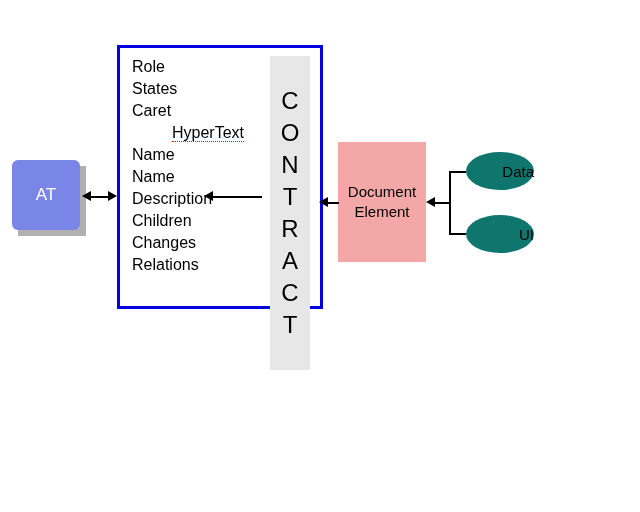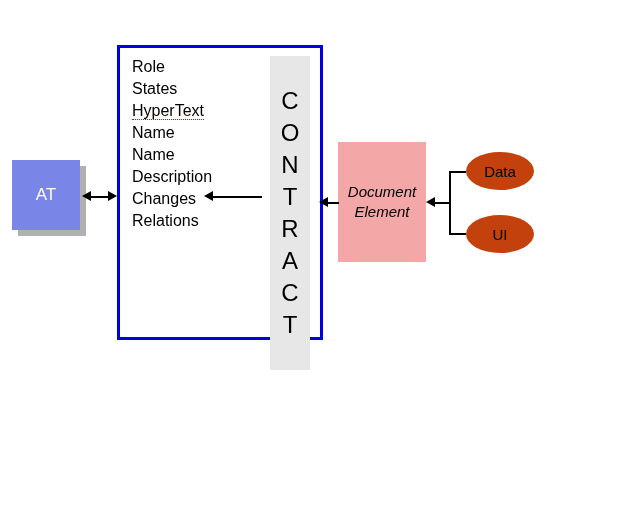--- a/index.html
+++ b/index.html
@@ -31,42 +31,44 @@
     left: 12px;
     top: 160px;
     width: 68px;
     height: 70px;
     background: #7a85e8;
     color: #ffffff;
     display: flex;
     align-items: center;
     justify-content: center;
     font-size: 17px;
+    border-radius: 6px;
   }
   
   .contract-box {
     position: absolute;
     left: 117px;
     top: 45px;
     width: 206px;
-    height: 295px;
+    height: 264px;
     border: 3px solid #0000e0;
     background: #ffffff;
     box-sizing: border-box;
   }
   .props-list {
     position: absolute;
     left: 12px;
     top: 8px;
     font-size: 16px;
     line-height: 22px;
   }
   .props-list .item { white-space: nowrap; }
   .props-list .underline-red {
     border-bottom: 1.5px dotted #ff0000;
+    margin-left: 40px;
   }
   .contract-strip {
     position: absolute;
     right: 10px;
     top: 8px;
     width: 40px;
     height: 314px;
     background: #e7e7e7;
     display: flex;
     flex-direction: column;
@@ -87,32 +89,31 @@
     top: 142px;
     width: 88px;
     height: 120px;
     background: #f4a7a7;
     display: flex;
     align-items: center;
     justify-content: center;
     text-align: center;
     font-size: 15px;
     line-height: 20px;
-    font-style: italic;
   }
   
   .ellipse {
     position: absolute;
     width: 68px;
     height: 38px;
-    background: #c2410c;
+    background: #0f766e;
     border-radius: 50%;
     display: flex;
     align-items: center;
-    justify-content: center;
+    justify-content: flex-end;
     font-size: 15px;
     color: #000;
   }
   .data-ell { left: 466px; top: 152px; }
   .ui-ell   { left: 466px; top: 215px; }
   
   .hline {
     position: absolute;
     height: 1.5px;
     background: #000;
@@ -138,24 +139,26 @@
 
   <div class="at-shadow"></div>
   <div class="at-box">
     <span>AT</span>
   </div>
 
   <div class="contract-box">
     <div class="props-list">
         <div class="item"><span>Role</span></div>
         <div class="item"><span>States</span></div>
+        <div class="item"><span>Caret</span></div>
         <div class="item"><span class="underline-red">HyperText</span></div>
         <div class="item"><span>Name</span></div>
         <div class="item"><span>Name</span></div>
         <div class="item"><span>Description</span></div>
+        <div class="item"><span>Children</span></div>
         <div class="item"><span>Changes</span></div>
         <div class="item"><span>Relations</span></div>
       </div>
     <div class="contract-strip">
         <span>C</span>
         <span>O</span>
         <span>N</span>
         <span>T</span>
         <span>R</span>
         <span>A</span>

